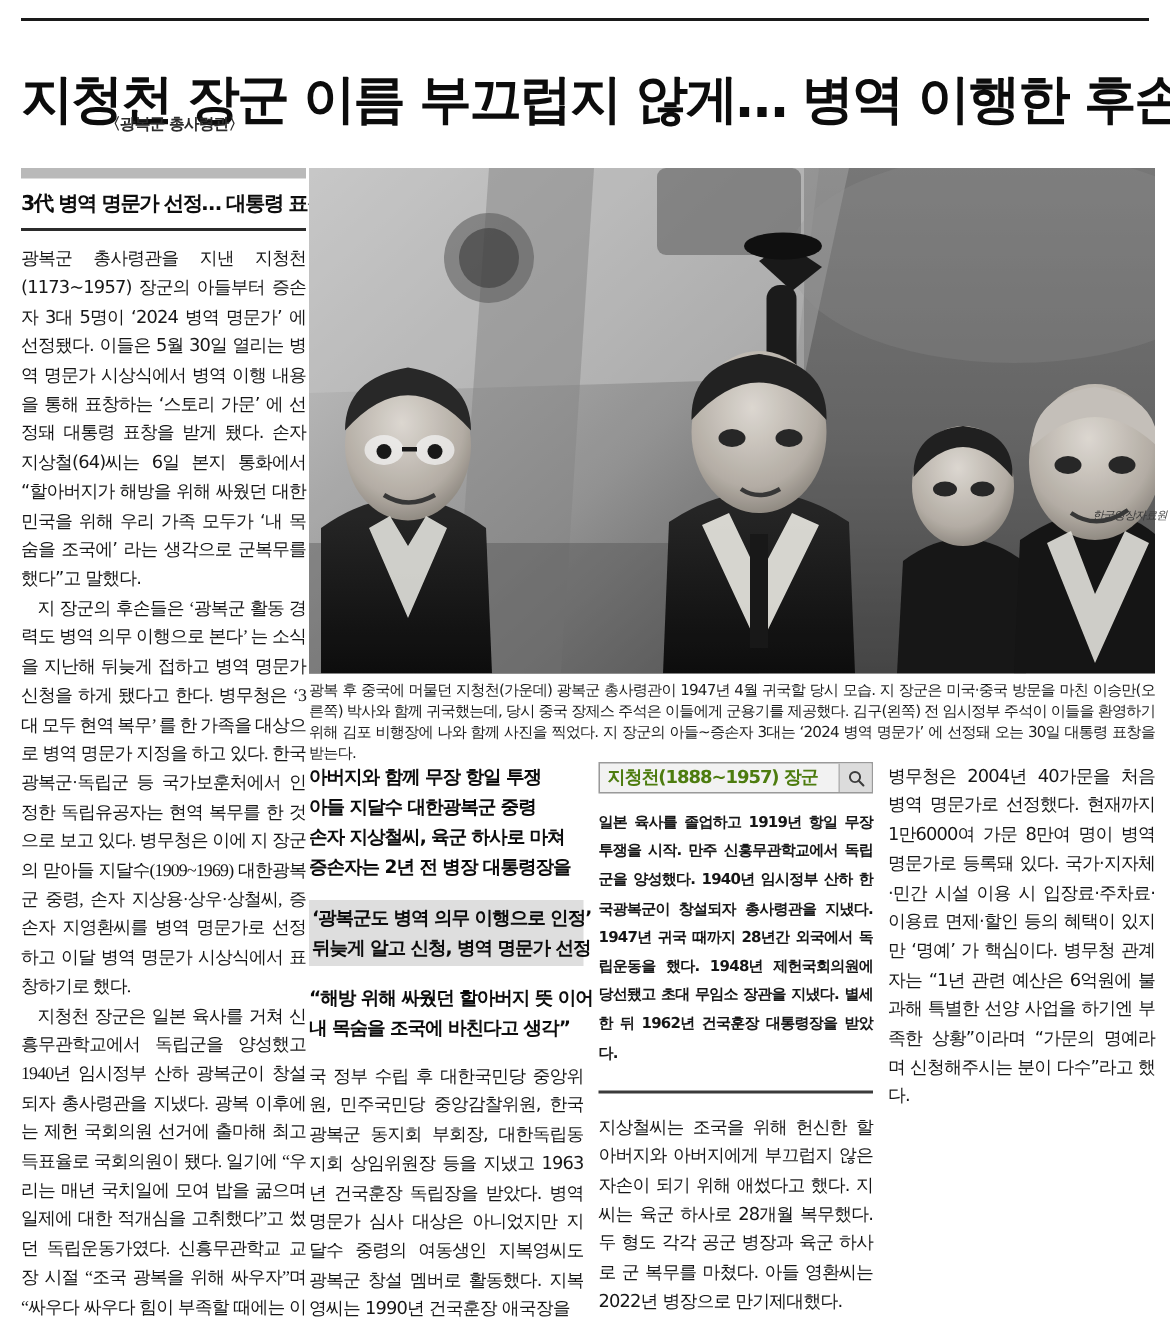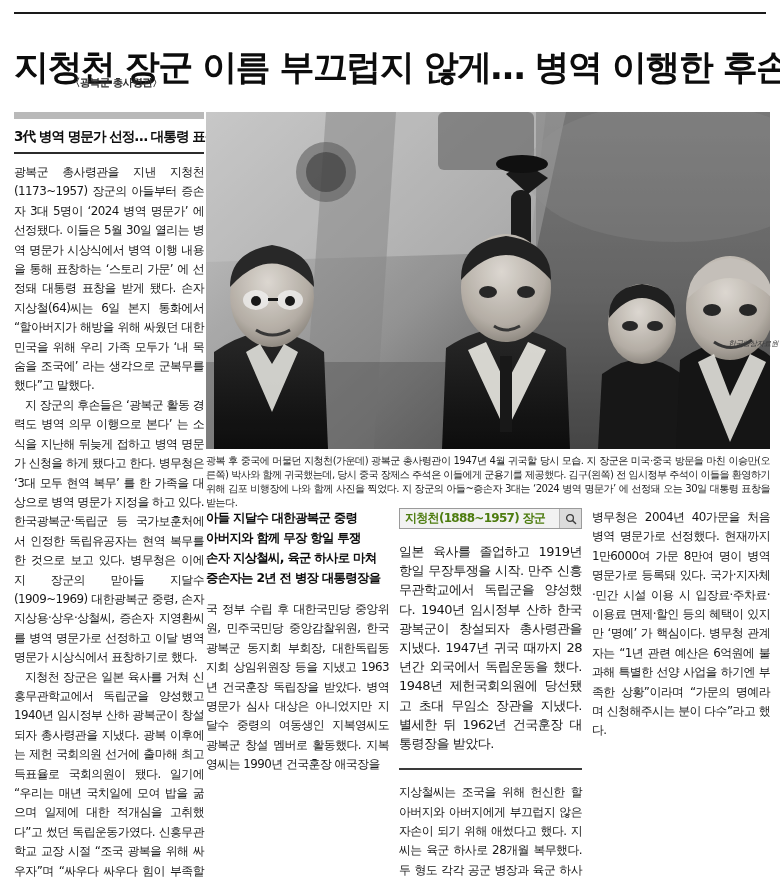--- a/index.html
+++ b/index.html
@@ -86,21 +86,21 @@
   }
   .body-text {
     font-size: 11.9px;
     line-height: 19.4px;
     letter-spacing: -0.55px;
     text-align: justify;
     text-justify: inter-character;
     color: #171717;
     margin: 0 0 0 0;
   }
-  .body-text + .body-text { text-indent: 11px; }
+  .body-text + .body-text { text-indent: 11px; font-family: Liberation Serif, serif; }
 
   
   .photo-wrap {
     position: absolute;
     left: 206px;
     top: 112px;
     width: 564px;
     height: 337px;
     overflow: hidden;
     background: #4a4a4a;
@@ -188,26 +188,27 @@
   .profile-box .search-btn {
     width: 21px;
     height: 19px;
     background: #dcdcdc;
     border-left: 1px solid #b5b5b5;
     display: flex;
     align-items: center;
     justify-content: center;
   }
   .profile-body {
-    font-size: 13px;
+    font-size: 10px;
     line-height: 19.2px;
     letter-spacing: -0.5px;
     text-align: justify;
     text-justify: inter-character;
     color: #171717;
+    font-weight: bold;
   }
   .sep-rule {
     width: 100%;
     height: 2px;
     background: #3a3a3a;
     margin: 15px 0 13px 0;
   }
   .nowrap { white-space: nowrap; }
 </style>
 </head>
@@ -313,24 +314,32 @@
 
       <rect x="0" y="0" width="564" height="337" fill="#000" opacity="0.05"></rect>
     </svg>
   </div>
   <div class="photo-credit">한국영상자료원</div>
 
   <div class="caption">광복 후 중국에 머물던 지청천(가운데) 광복군 총사령관이 1947년 4월 귀국할 당시 모습. 지 장군은 미국·중국 방문을 마친 이승만(오른쪽) 박사와 함께 귀국했는데, 당시 중국 장제스 주석은 이들에게 군용기를 제공했다. 김구(왼쪽) 전 임시정부 주석이 이들을 환영하기 위해 김포 비행장에 나와 함께 사진을 찍었다. 지 장군의 아들~증손자 3대는 ‘2024 병역 명문가’ 에 선정돼 오는 30일 대통령 표창을 받는다.</div>
 
   <div class="col-mid">
     <div class="deck">
+      <div class="nowrap">아버지와 함께 무장 항일 투쟁</div>
       <div class="nowrap">아들 지달수 대한광복군 중령</div>
-      <div class="nowrap">아버지와 함께 무장 항일 투쟁</div>
       <div class="nowrap">손자 지상철씨, 육군 하사로 마쳐</div>
       <div class="nowrap">증손자는 2년 전 병장 대통령장을</div>
+    </div>
+    <div class="deck shaded">
+      <div class="nowrap">‘광복군도 병역 의무 이행으로 인정’</div>
+      <div class="nowrap">뒤늦게 알고 신청, 병역 명문가 선정</div>
+    </div>
+    <div class="deck quote">
+      <div class="nowrap">“해방 위해 싸웠던 할아버지 뜻 이어</div>
+      <div class="nowrap">내 목숨을 조국에 바친다고 생각”</div>
     </div>
     <p class="body-text">국 정부 수립 후 대한국민당 중앙위원, 민주국민당 중앙감찰위원, 한국광복군 동지회 부회장, 대한독립동지회 상임위원장 등을 지냈고 1963년 건국훈장 독립장을 받았다. 병역 명문가 심사 대상은 아니었지만 지달수 중령의 여동생인 지복영씨도 광복군 창설 멤버로 활동했다. 지복영씨는 1990년 건국훈장 애국장을</p>
   </div>
 
   <div class="col-three">
     <div class="profile-box">
       <span class="title">지청천(1888~1957) 장군</span>
       <span class="search-btn">
         <svg width="12" height="12" viewBox="0 0 12 12" aria-hidden="true">
           <circle cx="5" cy="5" r="3.4" fill="none" stroke="#3c3c3c" stroke-width="1.3"></circle>

